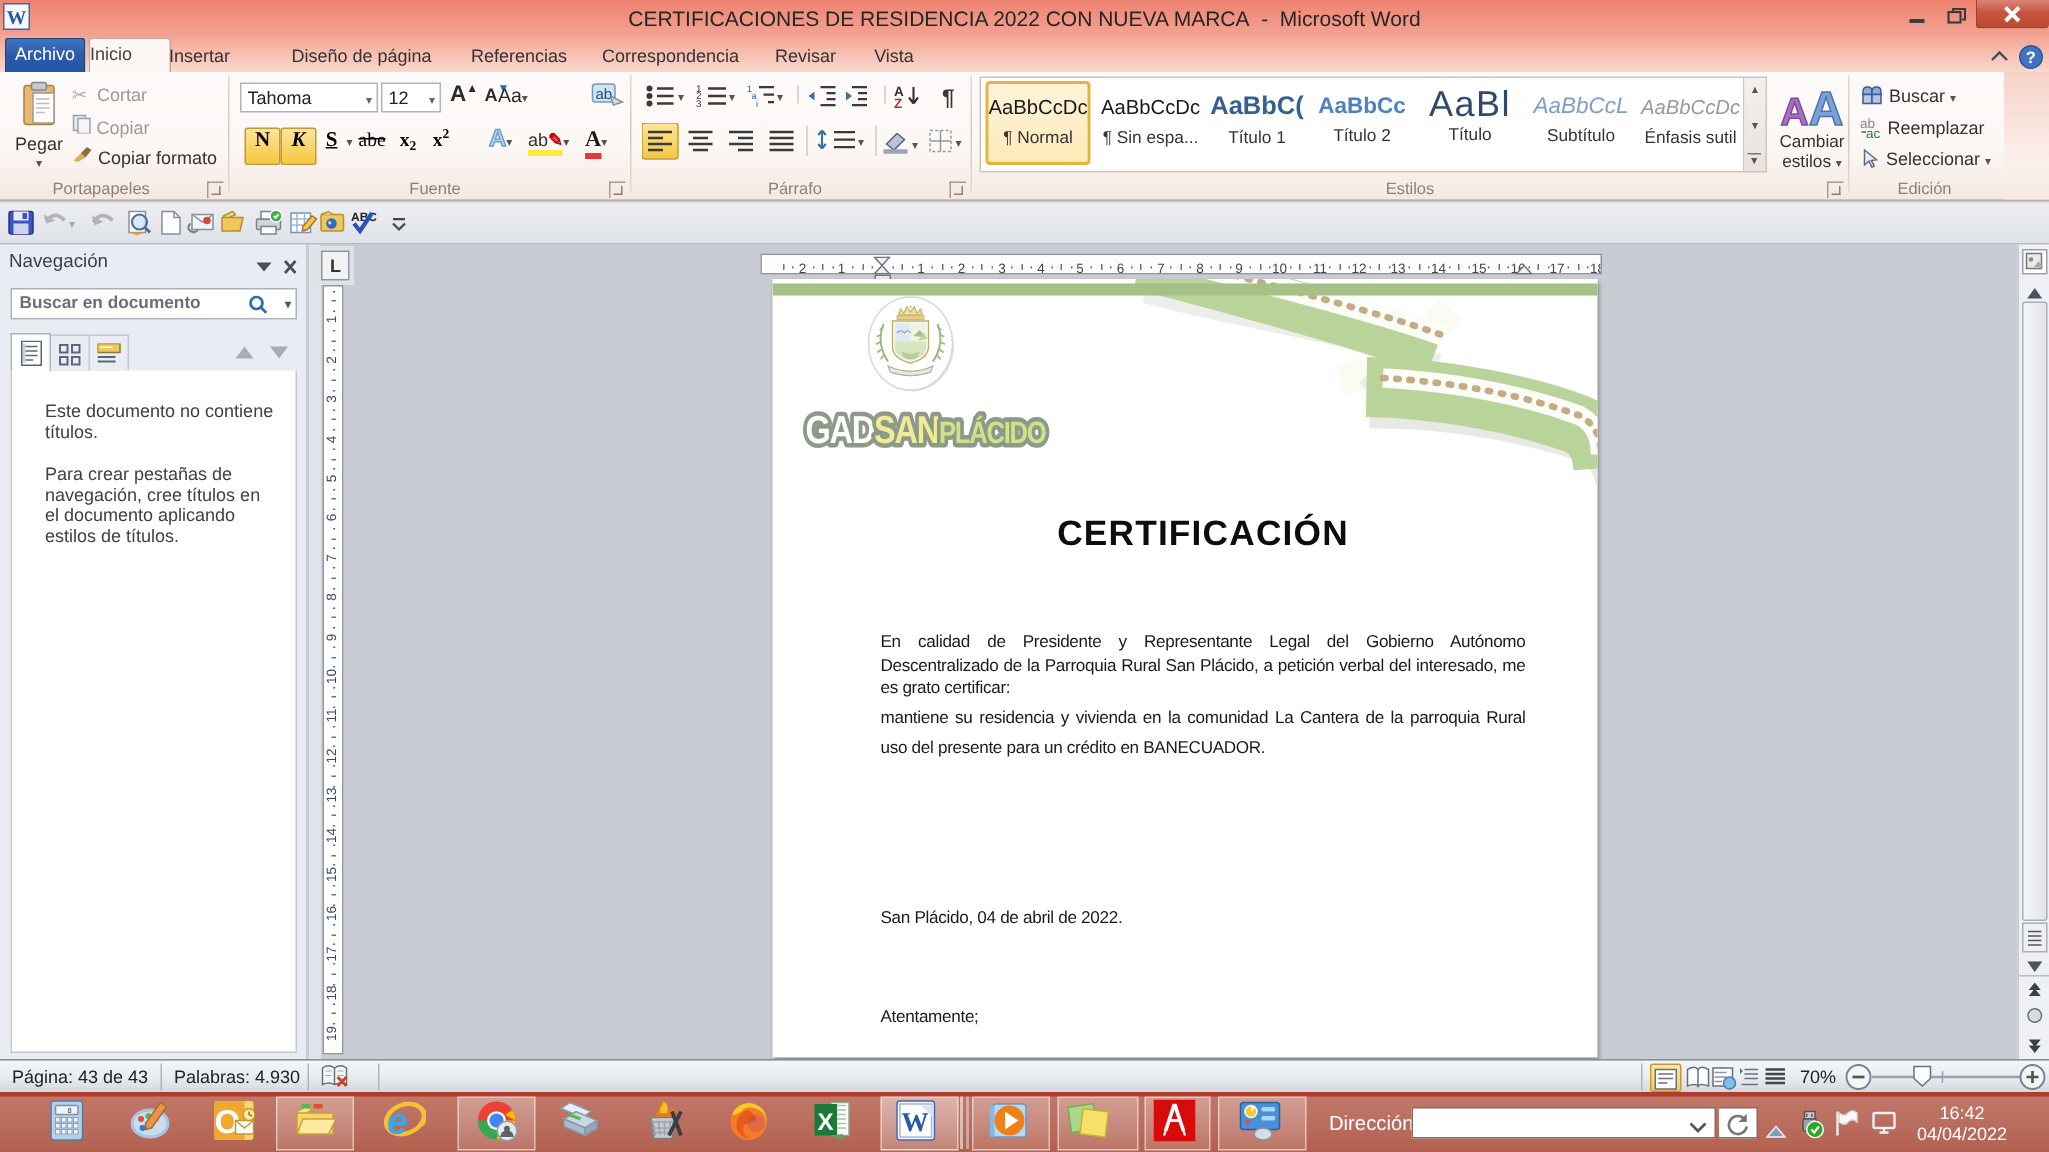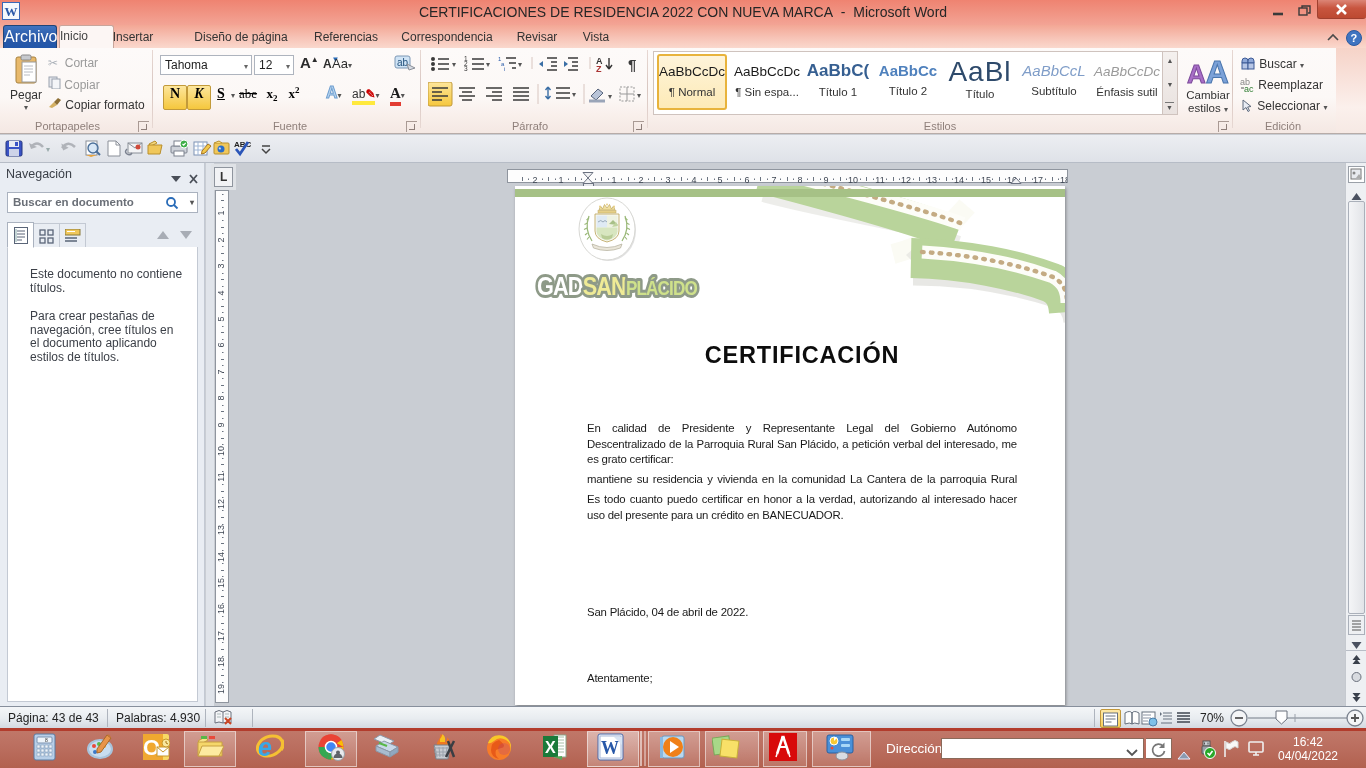--- a/index.html
+++ b/index.html
@@ -6,21 +6,21 @@
 .abs{position:absolute;}
 #stage{position:relative;width:1366px;height:768px;background:#c9cdd3;}
 
 #titlebar{left:0;top:0;width:1366px;height:25px;background:linear-gradient(#ef8371,#f0907f 40%,#f3a495 100%);}
 #tabrow{left:0;top:25px;width:1366px;height:23px;background:linear-gradient(#f3a795,#f7c3b6 55%,#fad8cd 100%);}
 #title-text{left:0;top:4px;width:1366px;text-align:center;font-size:14px;color:#262626;}
 #close-btn{left:1317px;top:0;width:49px;height:19px;background:linear-gradient(#dc8576,#c8553f 45%,#bc4931);border-left:1px solid #a0402f;border-bottom:1px solid #a0402f;border-radius:0 0 3px 3px;}
 #close-btn svg{position:absolute;left:17px;top:3px;}
 
 .tab{position:absolute;top:1px;height:22px;font-size:12px;color:#333;text-align:center;line-height:22px;}
-#tab-archivo{left:3px;top:0;width:54px;height:23px;font-size:16px;background:linear-gradient(#3f74c1,#2c5aa8 50%,#2256a9);border-radius:3px 3px 0 0;color:#fff;border:1px solid #1f4478;border-bottom:none;line-height:21px;}
+#tab-archivo{left:3px;top:0;width:54px;height:23px;font-size:12px;background:linear-gradient(#3f74c1,#2c5aa8 50%,#2256a9);border-radius:3px 3px 0 0;color:#fff;border:1px solid #1f4478;border-bottom:none;line-height:21px;text-align:center;}
 #tab-inicio{left:59px;top:0;width:55px;height:23px;font-size:12px;background:#fcf6f4;border:1px solid #c8a59b;border-bottom:none;border-radius:2.5px 2.5px 0 0;color:#444;line-height:21px;}
 
 #ribbon{left:0;top:48px;width:1366px;height:86px;background:linear-gradient(#fdfaf9,#fcf8f6 58%,#f9f0ec 78%,#f4e8e3);border-bottom:1px solid #b7aca8;}
 #ribbon .glabel{position:absolute;top:72px;font-size:11px;color:#8e7f7a;text-align:center;}
 .gdiv{position:absolute;top:2px;height:78px;width:1px;background:linear-gradient(#e7d8d3,#d8c6c0 50%,#e7d8d3);}
 .launcher{position:absolute;top:73px;width:11px;height:11px;border-left:1px solid #a99a94;border-top:1px solid #a99a94;}
 .launcher:after{content:"";position:absolute;left:2px;top:2px;width:5px;height:5px;border-right:1.5px solid #8e7f7a;border-bottom:1.5px solid #8e7f7a;}
 
 #qat{left:0;top:135px;width:1366px;height:28px;background:linear-gradient(#eceef2,#dfe2e8);border-bottom:1px solid #b6bcc6;}
 
@@ -219,21 +219,21 @@
         </div>
       <div class="abs" style="left:152px;top:5px;width:66px;height:52px;text-align:center;">
           <div style="font-size:17px;color:#365f91;font-weight:bold;margin-top:5px;">AaBbC(</div>
           <div style="font-size:11.5px;color:#333;margin-top:5px;">Título 1</div>
         </div>
       <div class="abs" style="left:222px;top:5px;width:66px;height:52px;text-align:center;">
           <div style="font-size:15px;color:#4f81bd;font-weight:bold;margin-top:6px;">AaBbCc</div>
           <div style="font-size:11.5px;color:#333;margin-top:6px;">Título 2</div>
         </div>
       <div class="abs" style="left:292px;top:5px;width:70px;height:52px;text-align:center;">
-          <div style="font-size:28px;color:#2e4a6b;font-weight:300;margin-top:0px;letter-spacing:1px;">AaBl</div>
+          <div style="font-size:24px;color:#2e4a6b;font-weight:300;margin-top:0px;letter-spacing:1px;">AaBl</div>
           <div style="font-size:11.5px;color:#333;margin-top:0px;">Título</div>
         </div>
       <div class="abs" style="left:366px;top:5px;width:70px;height:52px;text-align:center;">
           <div style="font-size:15px;color:#7f9dc8;font-style:italic;margin-top:6px;">AaBbCcL</div>
           <div style="font-size:11.5px;color:#333;margin-top:6px;">Subtítulo</div>
         </div>
       <div class="abs" style="left:438px;top:5px;width:72px;height:52px;text-align:center;">
           <div style="font-size:13.5px;color:#9a9a9a;font-style:italic;margin-top:8px;">AaBbCcDc</div>
           <div style="font-size:11.5px;color:#333;margin-top:7px;">Énfasis sutil</div>
         </div>
@@ -595,21 +595,20 @@
         <text x="22" y="109" font-family="Liberation Sans" font-size="26" font-weight="bold" letter-spacing="-1" textLength="160" lengthAdjust="spacingAndGlyphs" paint-order="stroke" stroke="#8e9a88" stroke-width="6" stroke-linejoin="round"><tspan fill="#ffffff">GAD</tspan><tspan fill="#efeb96">SAN</tspan><tspan fill="#cfe18b" font-size="20.5">PLÁCIDO</tspan></text>
       </svg>
       <div class="abs" style="left:72px;top:156px;width:430px;text-align:center;font-size:23.5px;font-weight:bold;letter-spacing:0.8px;color:#0d0d0d;">CERTIFICACIÓN</div>
       <div class="abs" id="bodytext" style="left:72px;top:235px;width:430px;font-size:11.4px;letter-spacing:-0.2px;line-height:15.6px;color:#1a1a1a;">
         <div class="jl">En calidad de Presidente y Representante Legal del Gobierno Autónomo</div>
         <div class="jl">Descentralizado de la Parroquia Rural San Plácido, a petición verbal del interesado, me</div>
         <div>es grato certificar:</div>
         <div style="height:4.5px;"></div>
         <div class="jl">mantiene su residencia y vivienda en la comunidad La Cantera de la parroquia Rural</div>
         <div style="height:4.5px;"></div>
-        <div class="jl">Es todo cuanto puedo certificar en honor a la verdad, autorizando al interesado hacer</div>
         <div>uso del presente para un crédito en BANECUADOR.</div>
       </div>
       <div class="abs" style="left:72px;top:420px;font-size:11.4px;letter-spacing:-0.2px;color:#1a1a1a;">San Plácido, 04 de abril de 2022.</div>
       <div class="abs" style="left:72px;top:486px;font-size:11.4px;letter-spacing:-0.2px;color:#1a1a1a;">Atentamente;</div>
     </div>
   </div>
   <div class="abs" id="vscroll">
     <div class="abs" style="left:2px;top:3px;width:17px;height:17px;background:#fff;border:1px solid #9aa0a8;"><svg width="15" height="15">
           <rect x="2" y="2" width="10" height="10" fill="#e8eaee" stroke="#777"></rect>
           <circle cx="5" cy="6" r="1.5" fill="#888"></circle>

